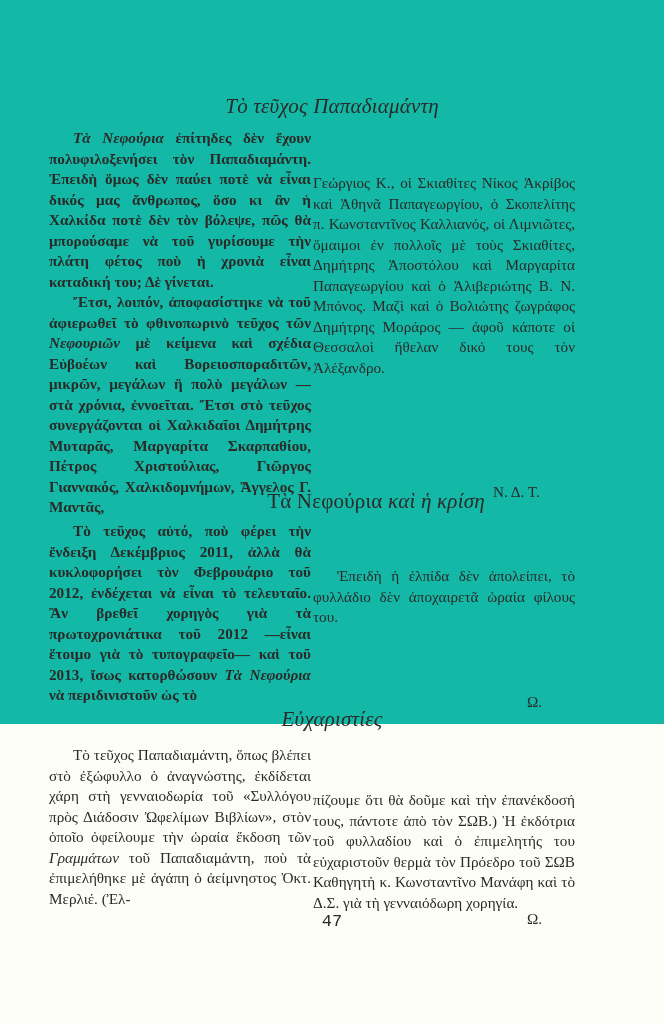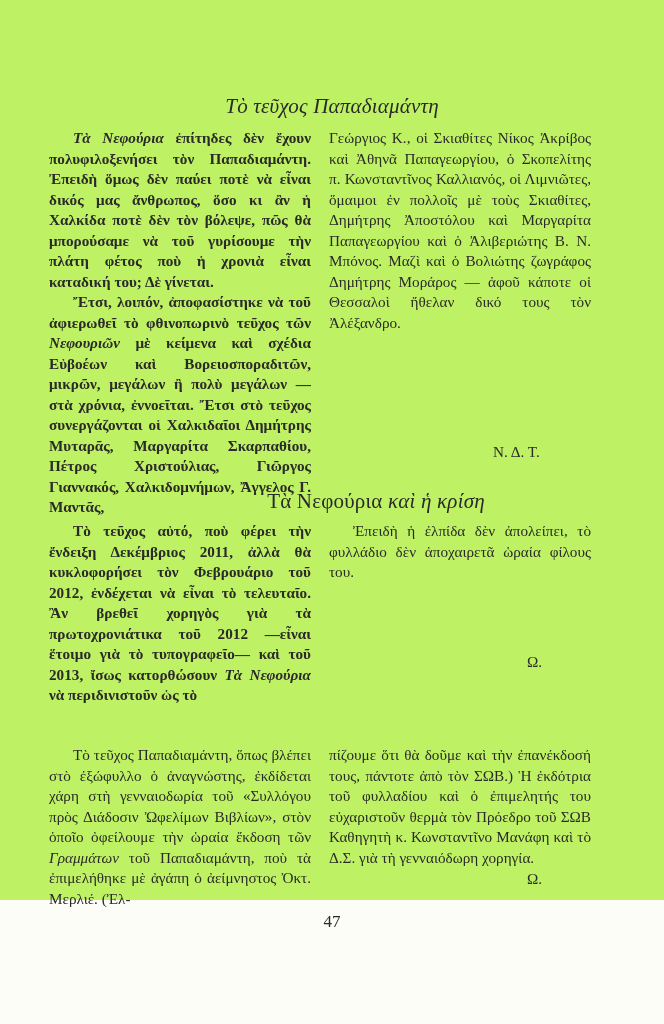--- a/index.html
+++ b/index.html
@@ -11,22 +11,22 @@
     width: 664px;
     height: 1024px;
     position: relative;
     overflow: hidden;
     font-family: "DejaVu Serif", "Liberation Serif", serif;
     color: #2a2a28;
   }
   .page {
     position: absolute;
     left: 0; top: 0;
-    width: 664px; height: 900px;
-    background: #bef264;
+    width: 664px; height: 724px;
+    background: #14b8a6;
   }
   .heading {
     position: absolute;
     left: 0;
     width: 664px;
     text-align: center;
     font-family: "Liberation Serif", "DejaVu Serif", serif;
     font-size: 21px;
     color: #2a2a28;
     letter-spacing: 0.2px;
@@ -35,39 +35,40 @@
   .col {
     position: absolute;
     font-family: "Liberation Serif", "DejaVu Serif", serif;
     font-size: 15.2px;
     line-height: 20.5px;
     text-align: justify;
     hyphens: manual;
     color: #2a2a28;
   }
   .col.left { left: 49px; width: 262px; }
-  .col.right { left: 329px; width: 262px; }
+  .col.right { left: 313px; width: 262px; margin-top: 45px; }
   .col p {
     margin: 0;
     text-indent: 24px;
   }
   .col p.noindent { text-indent: 0; }
   .col .it { font-style: italic; }
   .sig {
     position: absolute;
     font-family: "Liberation Serif", "DejaVu Serif", serif;
     font-size: 15.2px;
     color: #2a2a28;
+    margin-top: 40px;
   }
   .pagenum {
     position: absolute;
     left: 0; width: 664px;
     top: 912px;
     text-align: center;
-    font-family: Liberation Serif, serif;
+    font-family: Liberation Mono, monospace;
     font-size: 17px;
     color: #2a2a28;
   }
 </style>
 </head>
 <body>
 
 <div class="page">
 
   <div class="heading" style="top:94px;">
@@ -92,20 +93,23 @@
   <div class="col left" style="top:521px;font-weight:bold;">
     <p><span>Τὸ τεῦχος αὐτό, ποὺ φέρει τὴν ἔνδειξη Δεκέμβριος 2011, ἀλλὰ θὰ κυκλοφορήσει τὸν Φεβρουάριο τοῦ 2012, ἐνδέχεται νὰ εἶναι τὸ τελευταῖο. Ἂν βρεθεῖ χορηγὸς γιὰ τὰ πρωτοχρονιάτικα τοῦ 2012 —εἶναι ἕτοιμο γιὰ τὸ τυπογραφεῖο— καὶ τοῦ 2013, ἴσως κατορθώσουν </span><span class="it">Τὰ Νεφούρια</span><span> νὰ περιδινιστοῦν ὡς τὸ</span></p>
   </div>
 
   <div class="col right" style="top:521px;">
     <p>Ἐπειδὴ ἡ ἐλπίδα δὲν ἀπολείπει, τὸ φυλλάδιο δὲν ἀποχαιρετᾶ ὡραία φίλους του.</p>
   </div>
 
   <div class="sig" style="left:527px; top:653px;">Ω.</div>
 
+  <div class="heading" style="top:707px;">
+    <span class="it">Εὐχαριστίες</span>
+  </div>
 
   <div class="col right" style="top:745px;">
     <p class="noindent">πίζουμε ὅτι θὰ δοῦμε καὶ τὴν ἐπανέκδοσή τους, πάντοτε ἀπὸ τὸν ΣΩΒ.) Ἡ ἐκδότρια τοῦ φυλλαδίου καὶ ὁ ἐπιμελητής του εὐχαριστοῦν θερμὰ τὸν Πρόεδρο τοῦ ΣΩΒ Καθηγητὴ κ. Κωνσταντῖνο Μανάφη καὶ τὸ Δ.Σ. γιὰ τὴ γενναιόδωρη χορηγία.</p>
   </div>
 
   <div class="col left" style="top:745px;">
     <p><span>Τὸ τεῦχος Παπαδιαμάντη, ὅπως βλέπει στὸ ἐξώφυλλο ὁ ἀναγνώστης, ἐκδίδεται χάρη στὴ γενναιοδωρία τοῦ «Συλλόγου πρὸς Διάδοσιν Ὠφελίμων Βιβλίων», στὸν ὁποῖο ὀφείλουμε τὴν ὡραία ἔκδοση τῶν </span><span class="it">Γραμμάτων</span><span> τοῦ Παπαδιαμάντη, ποὺ τὰ ἐπιμελήθηκε μὲ ἀγάπη ὁ ἀείμνηστος Ὀκτ. Μερλιέ. (Ἐλ-</span></p>
   </div>
 
   <div class="sig" style="left:527px; top:870px;">Ω.</div>

